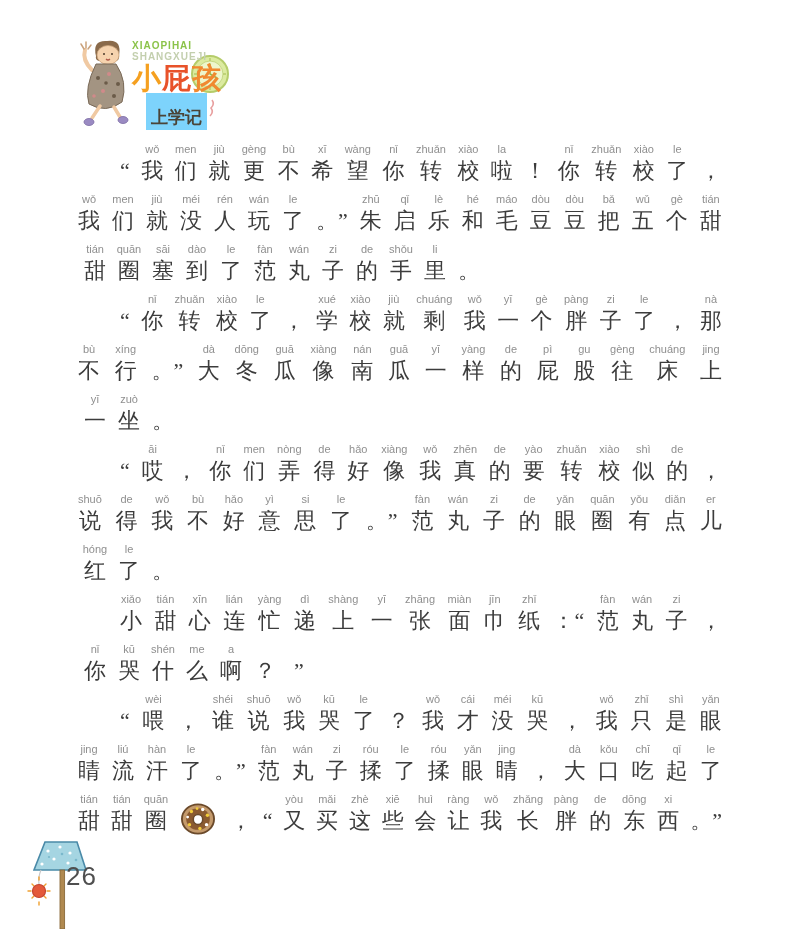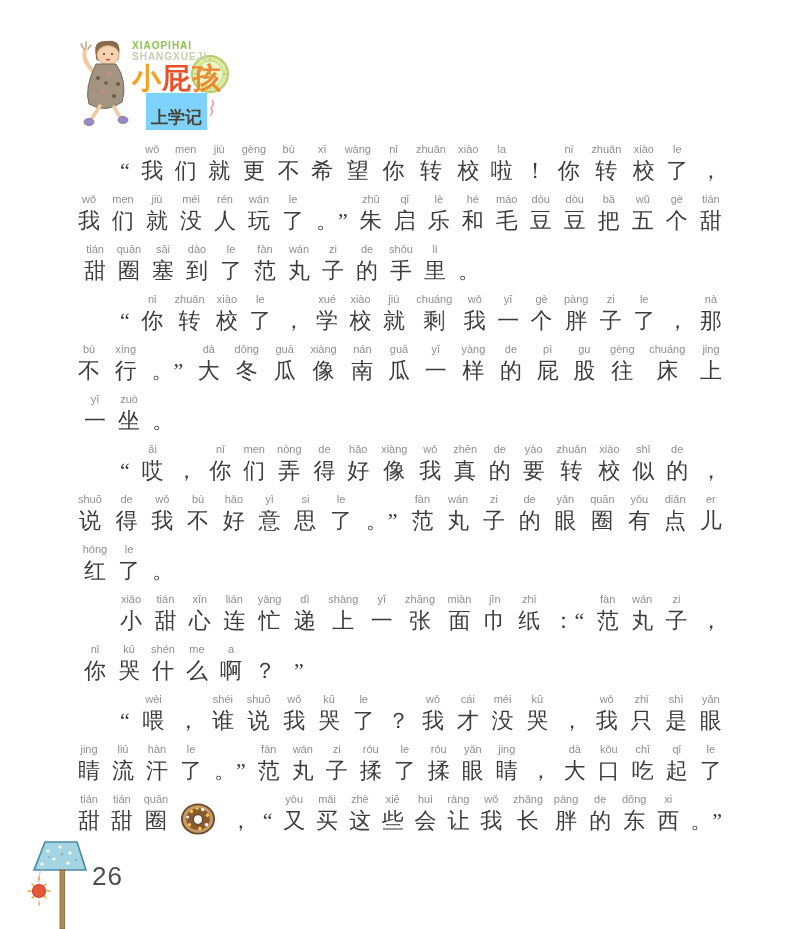--- a/index.html
+++ b/index.html
@@ -35,21 +35,21 @@
   }
   .hanzi {
     font-size:22px; line-height:30px; color:#3c3c3c;
     font-family:"Liberation Serif","DejaVu Serif",serif;
     white-space:nowrap;
   }
   .donut-wrap { width:40px; height:36px; display:flex; align-items:flex-end; }
   .donut-wrap svg { width:38px; height:34px; }
 
   
-  .page-number { position:absolute; left:92px; top:861px; font-size:26px; color:#4f4f4f; letter-spacing:1px; }
+  .page-number { position:absolute; left:66px; top:861px; font-size:26px; color:#4f4f4f; letter-spacing:1px; }
   .lamp { position:absolute; left:24px; top:839px; width:82px; height:90px; }
 </style>
 </head>
 <body>
 
 <div class="logo">
   <svg class="logo-kid" viewBox="0 0 62 96">
 
     <path d="M16,34 Q6,24 9,14" stroke="#f0c9a2" stroke-width="4" fill="none" stroke-linecap="round"></path>
     <path d="M8,13 L5,8 M10,12 L10,6 M12,13 L15,9" stroke="#caa27c" stroke-width="1.5" fill="none" stroke-linecap="round"></path>

